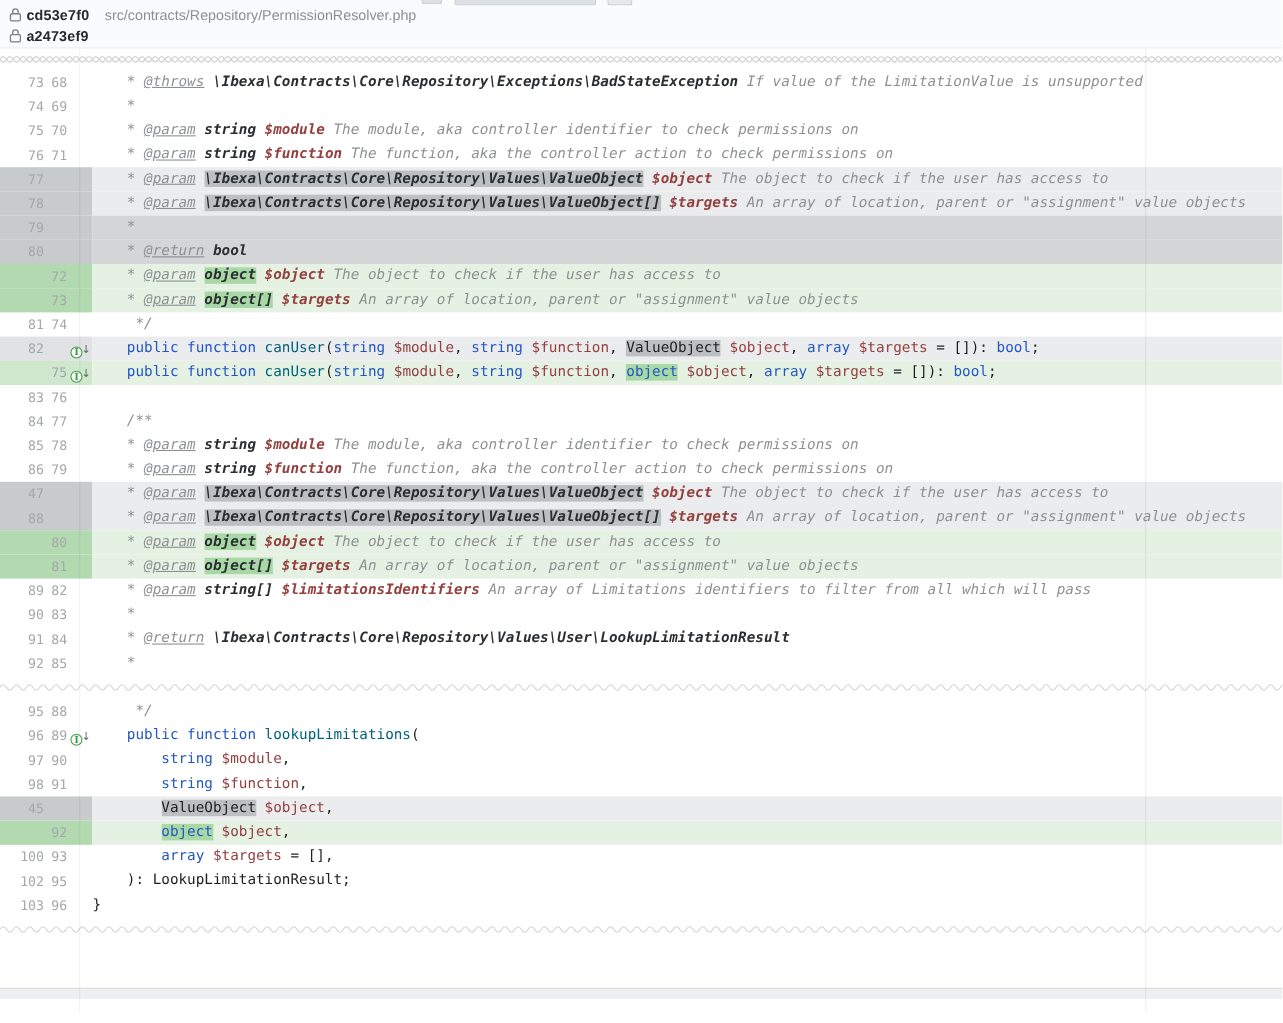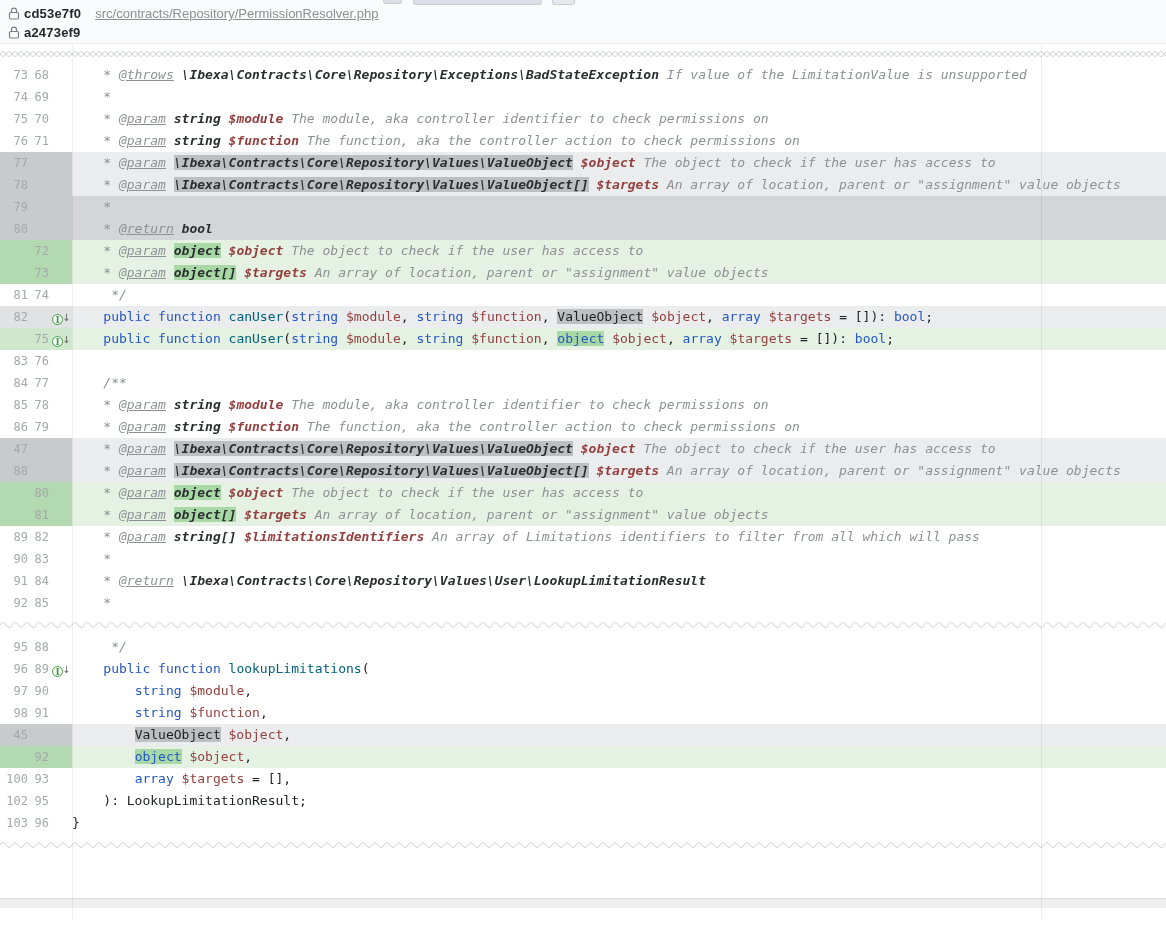--- a/index.html
+++ b/index.html
@@ -8,30 +8,30 @@
     font-family:"Liberation Sans",sans-serif;position:relative;
   }
   
   .hdr{
     height:44px;background:var(--hdr-bg);border-bottom:1px solid #eceef0;
     box-sizing:border-box;padding:4px 0 0 8px;position:relative;z-index:6;
   }
   .hdr-row{display:flex;align-items:center;height:19px;}
   .lock{width:12px;height:13px;flex:none;margin-right:4px;}
   .hash{font-size:13px;font-weight:bold;color:var(--hash-col);letter-spacing:.2px;}
-  .fpath{font-size:13px;color:var(--path-col);margin-left:14px;text-decoration:underline;}
+  .fpath{font-size:13px;color:var(--path-col);margin-left:14px;}
   .remnant{position:absolute;top:0;background:#dde0e6;border:1px solid #c9cdd6;border-top:none;border-radius:0 0 3px 3px;}
   .r1{left:383px;width:17px;height:3px;}
   .r2{left:413px;width:127px;height:4px;}
   .r3{left:552px;width:21px;height:4px;background:#e6e8ed;}
   
   #rows{position:relative;z-index:1;}
   .row{display:flex;height:22px;}
   .gutter{width:72px;flex:none;display:flex;font-family:"DejaVu Sans Mono",monospace;
-    font-size:12px;line-height:22px;color:var(--ln-col);}
+    font-size:12px;line-height:22px;color:var(--ln-col);padding-left:12px;}
   .ln{display:block;white-space:pre;}
   .ln.old{width:28px;text-align:right;}
   .ln.new{width:21px;text-align:right;}
   .gic{width:23px;padding-left:3px;box-sizing:border-box;line-height:22px;}
   .impl{display:inline-block;width:11px;height:11px;border:1.4px solid var(--icon-green);
     border-radius:50%;font:bold 9px/10.5px "DejaVu Serif",serif;color:var(--icon-green);
     text-align:center;vertical-align:-2px;background:#fff;box-sizing:border-box;}
   .arr{font-size:10px;color:var(--icon-arrow);margin-left:-1px;font-family:"DejaVu Sans",sans-serif;}
   .code{flex:1;white-space:pre;
     font-family:"DejaVu Sans Mono",monospace;font-size:13px;line-height:22px;color:var(--pln);}

